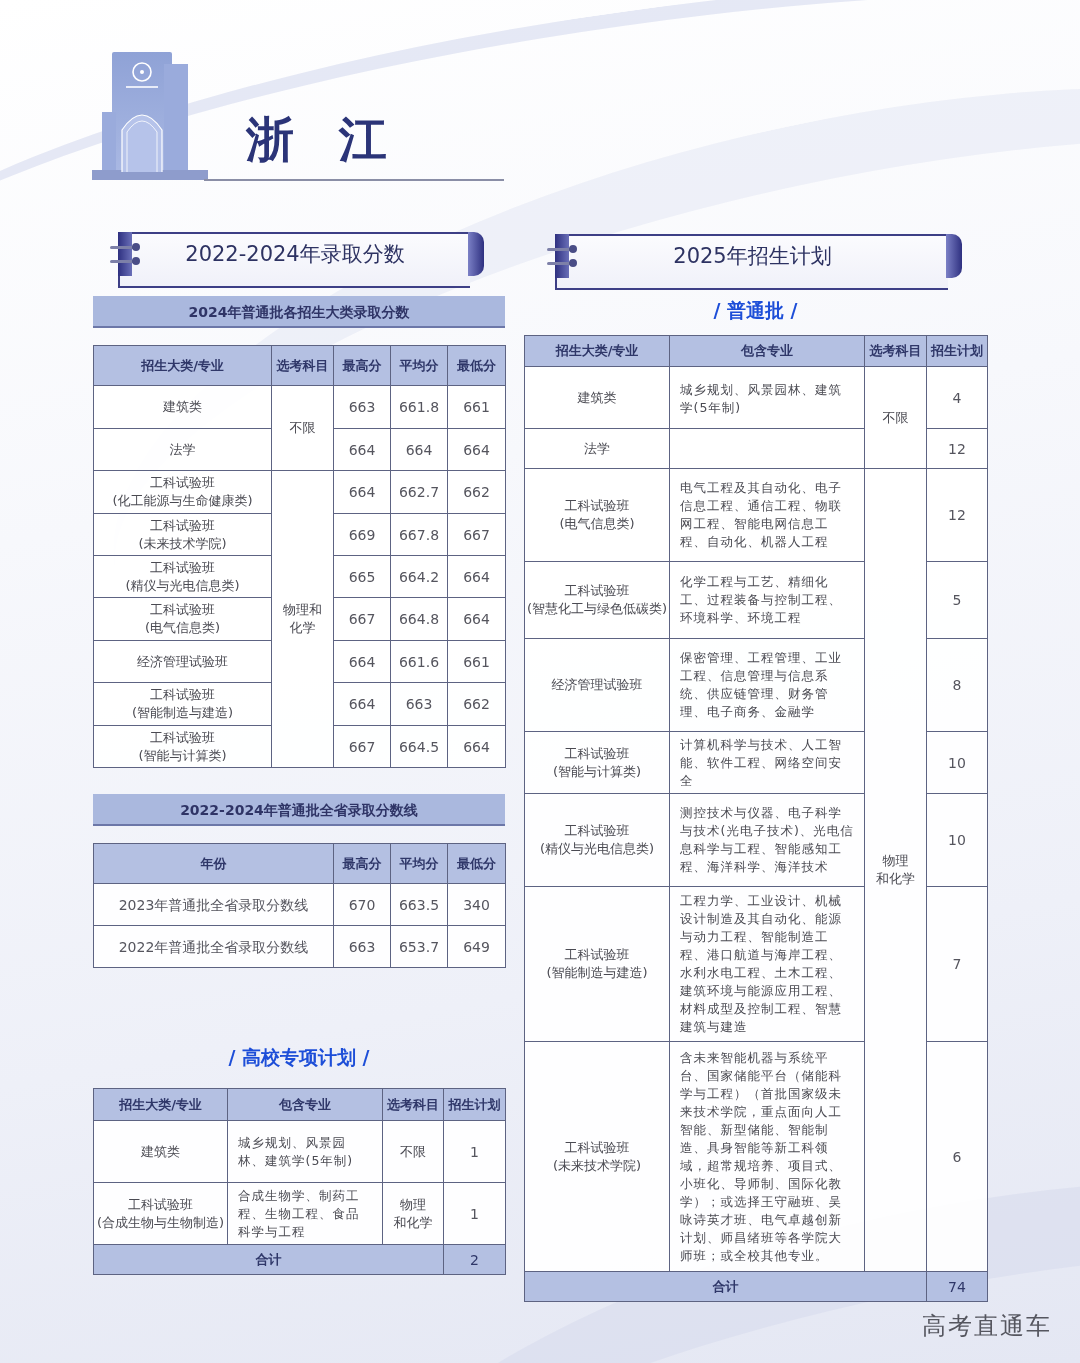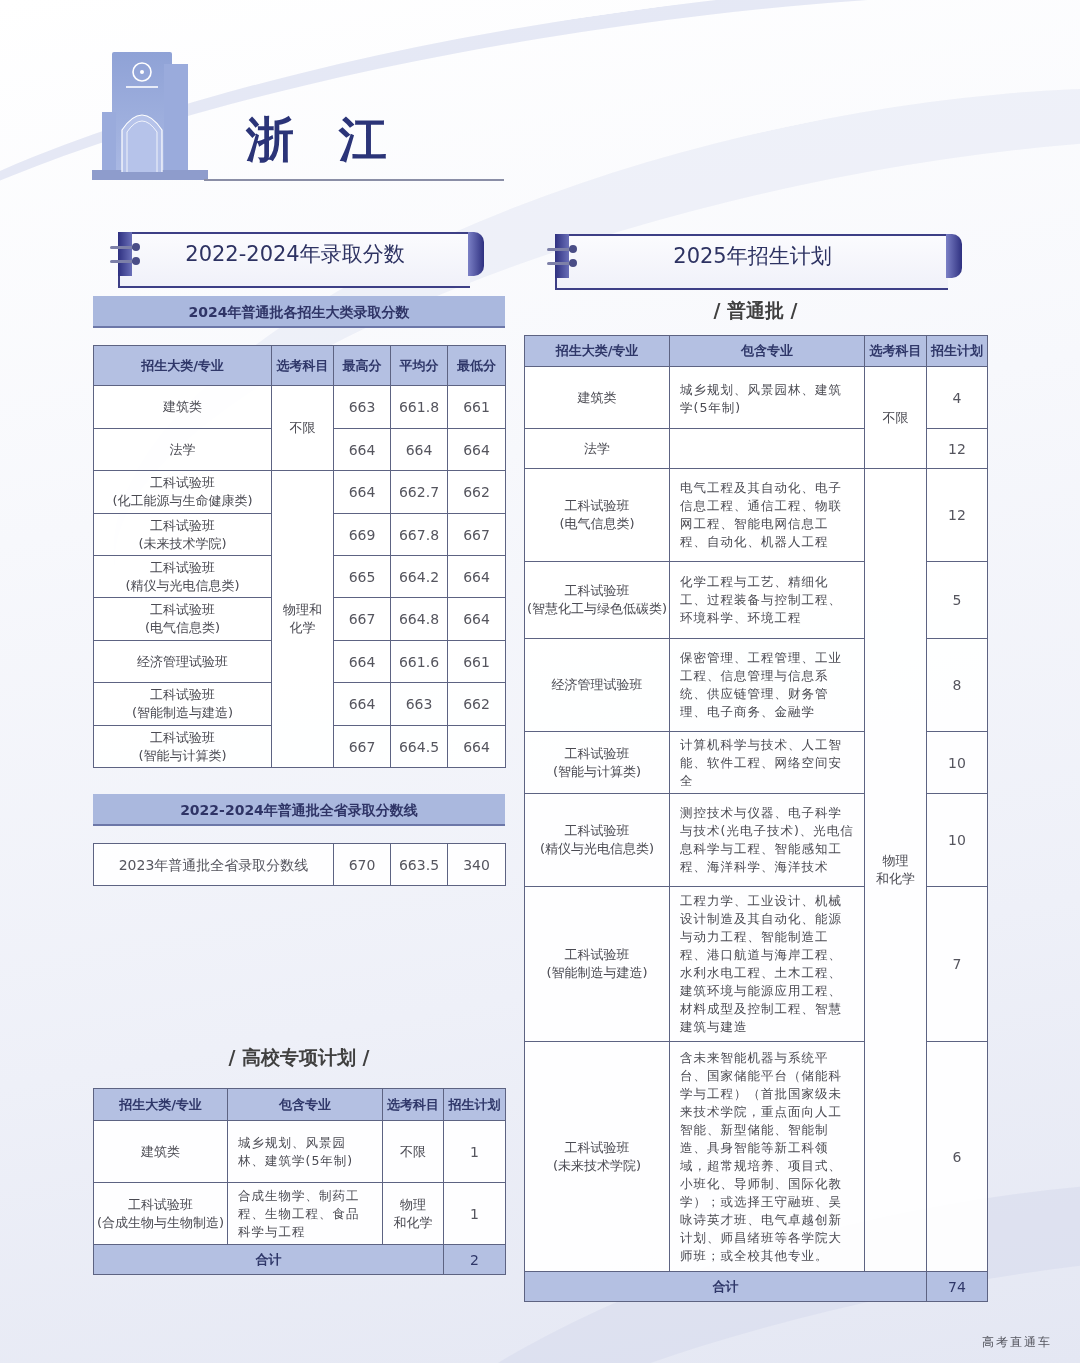--- a/index.html
+++ b/index.html
@@ -47,38 +47,38 @@
     font-size: 21px; color: #2d3262; font-weight: 500;
   }
 
   
   .subbar {
     position: absolute; height: 32px; line-height: 32px; text-align: center;
     background: #aab8de; color: #2f3466; font-size: 14px; font-weight: bold;
     border-bottom: 2px solid #6c77a8;
   }
   .slash-title {
-    position: absolute; text-align: center; font-size: 19px; font-weight: bold; color: #404040;
+    position: absolute; text-align: center; font-size: 19px; font-weight: bold; color: #1d4ed8;
   }
 
   
   table { position: absolute; border-collapse: collapse; background: rgba(255,255,255,0.92); table-layout: fixed; }
   table, th, td { border: 1.5px solid #5d6382; }
   th {
     background: #b4c0e2; color: #2f3769; font-size: 13px; font-weight: bold; height: 40px;
     text-align: center; vertical-align: middle; margin-left: 48px;
   }
   td { font-size: 13px; color: #4a4a52; text-align: center; vertical-align: middle; line-height: 18px; }
   td.num { font-size: 14px; color: #55555e; }
   tr.dash td { border-top: 1px dashed #a3a6b6; }
   td.major { text-align: left; padding: 0 10px; font-size: 12.5px; letter-spacing: 1px; }
   tr.total td { background: #b4c0e2; color: #2f3769; font-weight: bold; height: 30px; }
   tr.total td.num { font-weight: normal; }
 
-  .watermark { position: absolute; right: 28px; top: 1310px; font-size: 12px; color: #55565f; letter-spacing: 2px; margin-top: 24px; }
+  .watermark { position: absolute; right: 28px; top: 1310px; font-size: 24px; color: #55565f; letter-spacing: 2px; }
 </style>
 </head>
 <body>
 
 <div class="swoosh s1"></div>
 <div class="swoosh s2"></div>
 <div class="swoosh s3"></div>
 
 <div class="province-header">
   <svg class="building" viewBox="0 0 116 128">
@@ -211,25 +211,37 @@
 <div class="subbar" style="left:93px; top:794px; width:412px;">2022-2024年普通批全省录取分数线</div>
 
 <table style="left:93px; top:843px; width:412px;">
   <colgroup>
       <col style="width:240px">
       <col style="width:57px">
       <col style="width:57px">
       <col style="width:58px">
     </colgroup>
   <tbody>
+      <tr>
+    <th>年份</th>
+    <th>最高分</th>
+    <th>平均分</th>
+    <th>最低分</th>
+  </tr>
   <tr class="dash" style="height:42px">
     <td class="num">2023年普通批全省录取分数线</td>
     <td class="num">670</td>
     <td class="num">663.5</td>
     <td class="num">340</td>
+  </tr>
+  <tr class="dash" style="height:42px">
+    <td class="num">2022年普通批全省录取分数线</td>
+    <td class="num">663</td>
+    <td class="num">653.7</td>
+    <td class="num">649</td>
   </tr>
 </tbody>
   </table>
 
 <div class="slash-title" style="left:93px; top:1045px; width:412px;">/  高校专项计划  /</div>
 
 <table style="left:93px; top:1088px; width:412px;">
   <colgroup>
       <col style="width:134px">
       <col style="width:155px">

